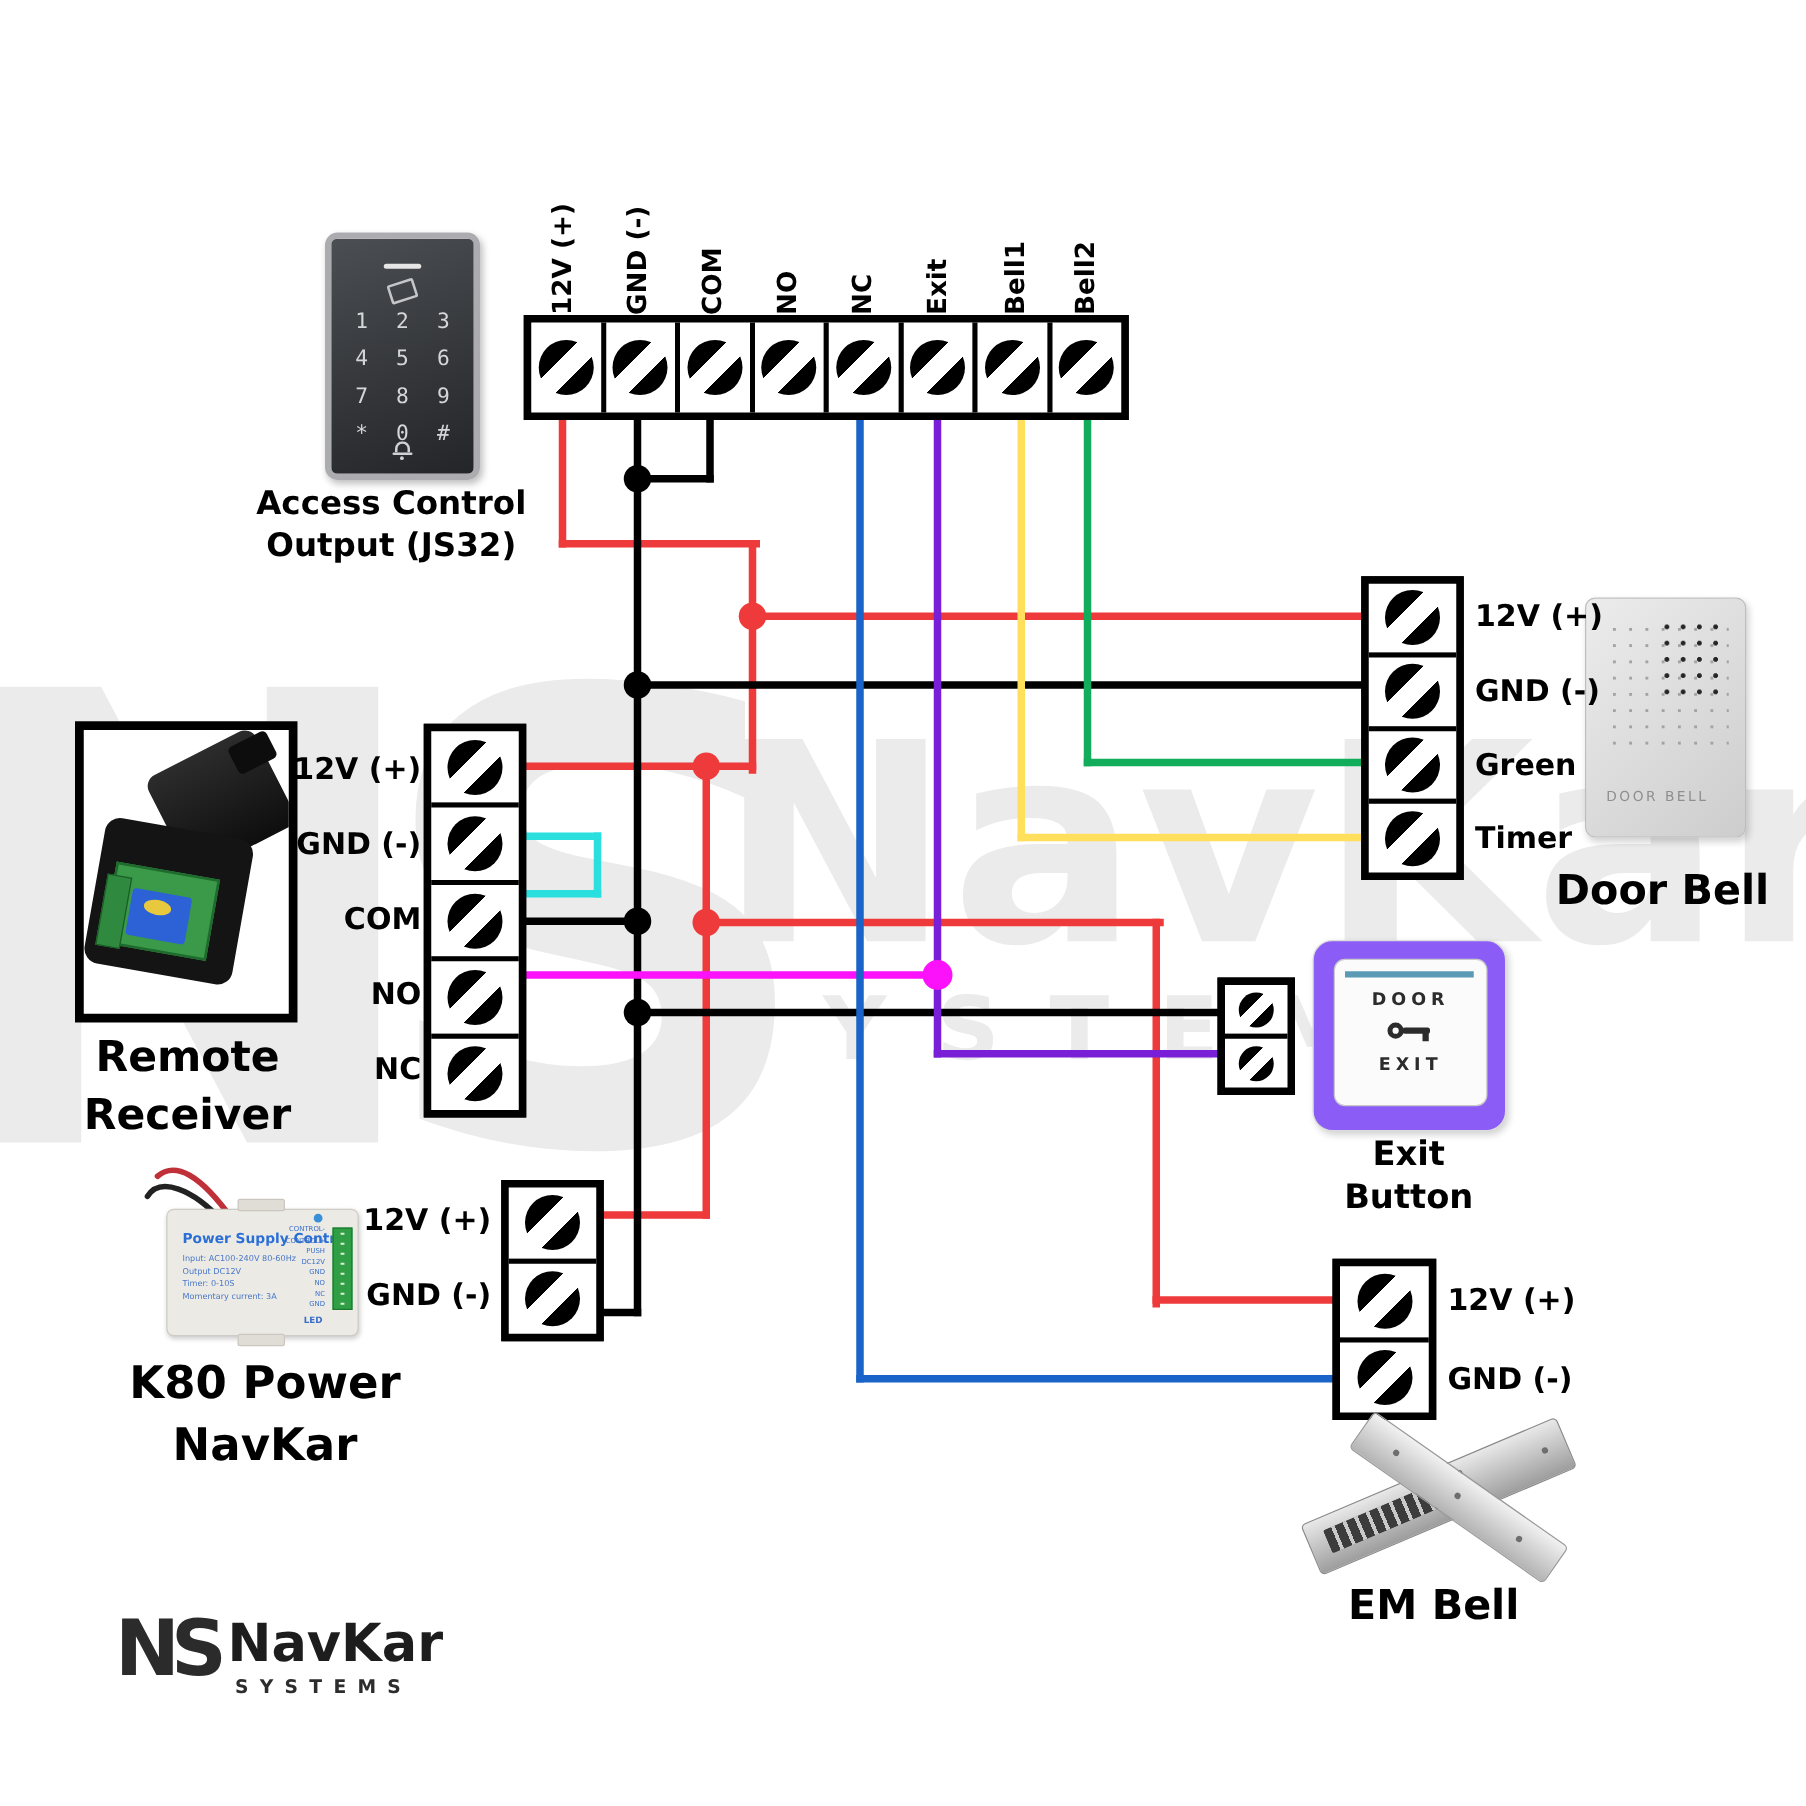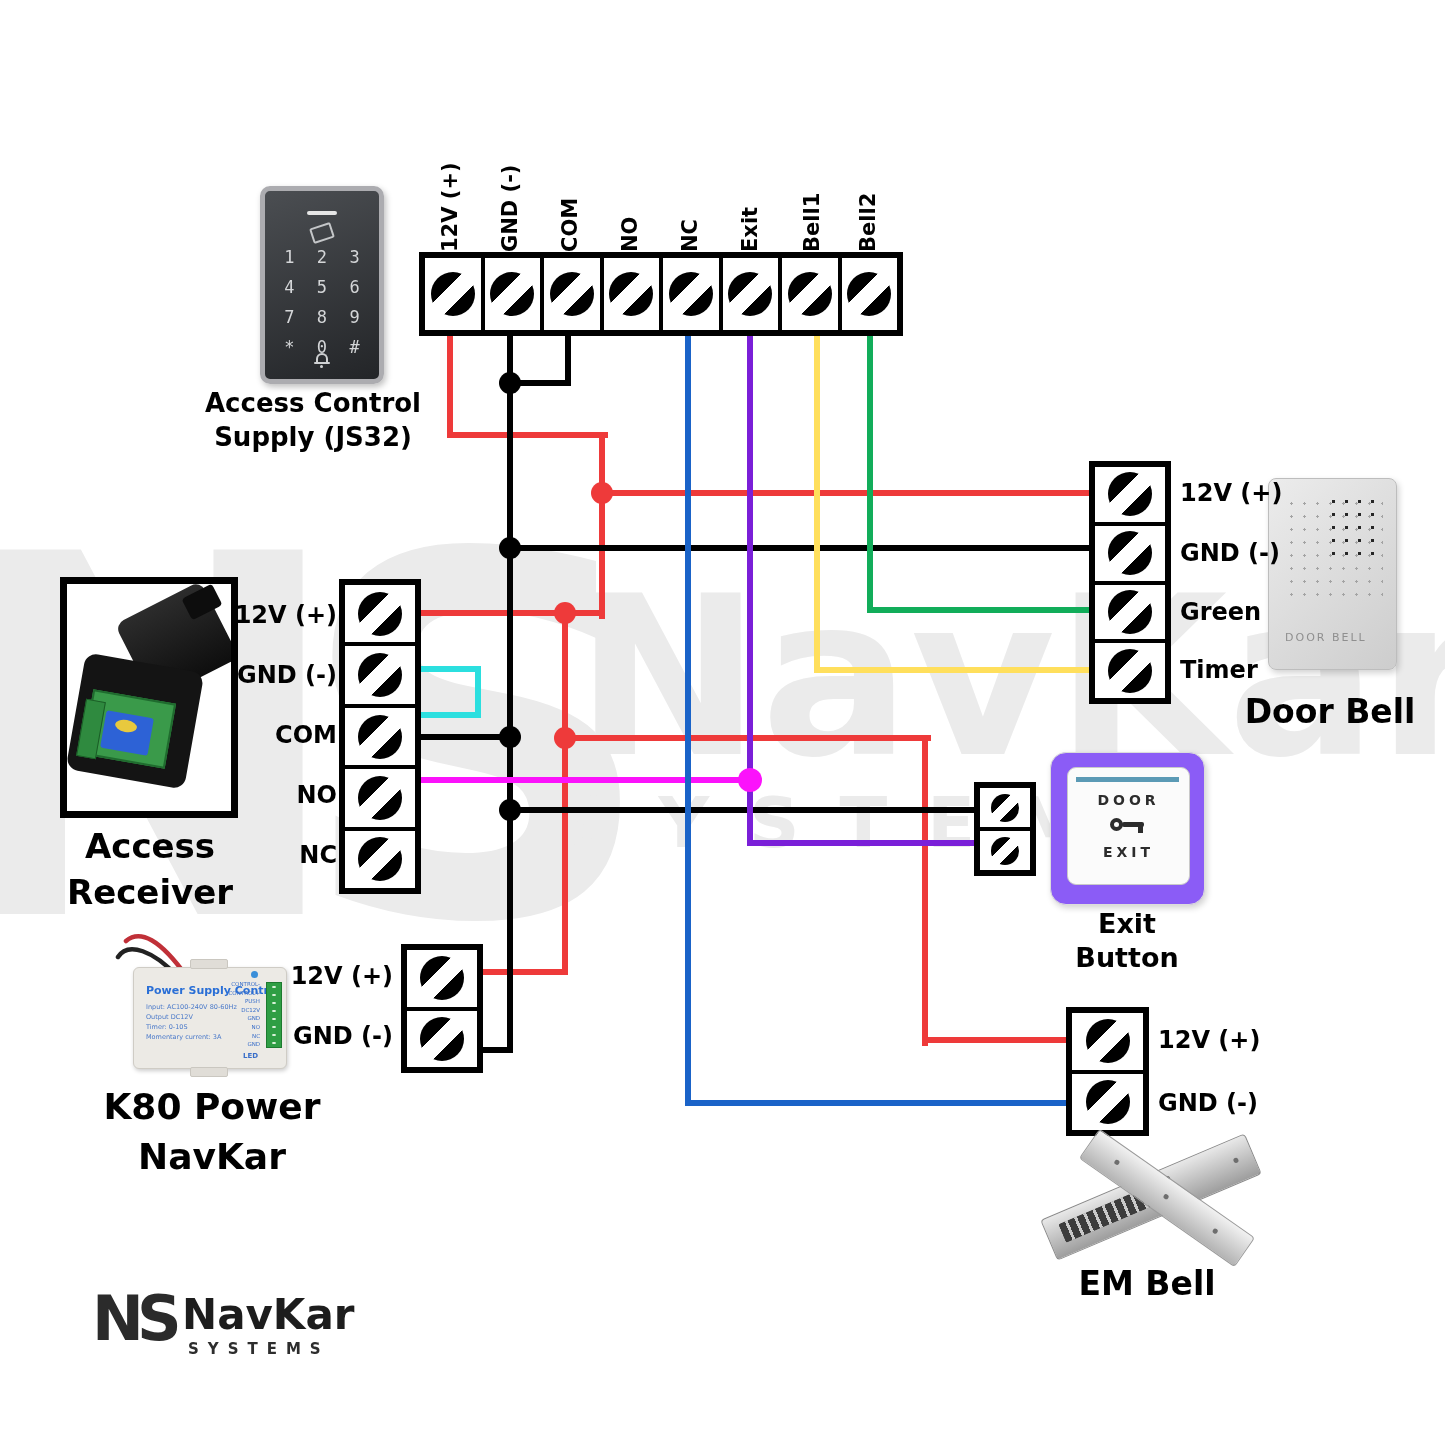--- a/index.html
+++ b/index.html
@@ -195,32 +195,32 @@
       <span>0</span>
       <span>#</span>
     </div>
     <div class="kbell">
       <span class="dome"></span>
         <span class="lip"></span>
         <span class="clap"></span>
     </div>
   </div>
   <div class="caption" style="left:313px;top:388px;font-size:26px;">Access Control</div>
-  <div class="caption" style="left:313px;top:422px;font-size:26px;">Supply (JS32)</div>
+  <div class="caption" style="left:313px;top:422px;font-size:26px;">Output (JS32)</div>
 
   <div class="dev photobox">
     <div class="rr-lid"></div>
     <div class="rr-clip"></div>
     <div class="rr-base"></div>
     <div class="rr-pcb"></div>
     <div class="rr-term"></div>
     <div class="rr-relay"></div>
     <div class="rr-sticker"></div>
   </div>
-  <div class="caption" style="left:150px;top:826px;font-size:34px;">Access</div>
+  <div class="caption" style="left:150px;top:826px;font-size:34px;">Remote</div>
   <div class="caption" style="left:150px;top:872px;font-size:34px;">Receiver</div>
 
   <div class="tblock v" style="left:339px;top:579px;width:82px;height:315px;">
     <div class="tcell">
         <span class="screw"></span>
       </div>
     <div class="tcell">
         <span class="screw"></span>
       </div>
     <div class="tcell">

